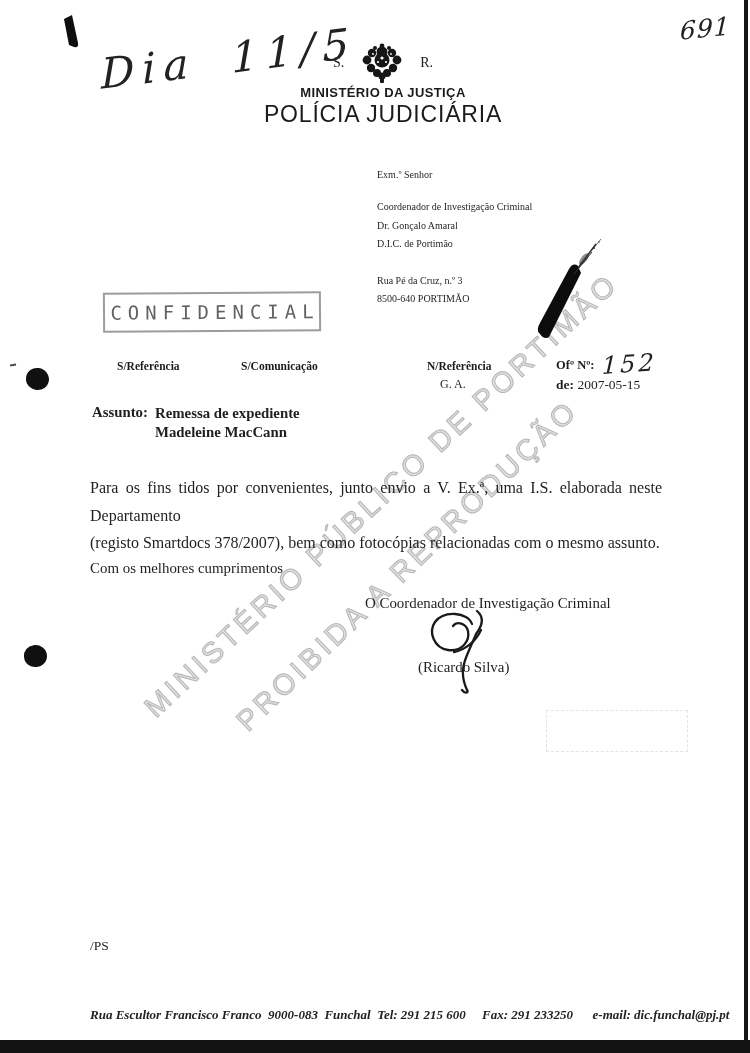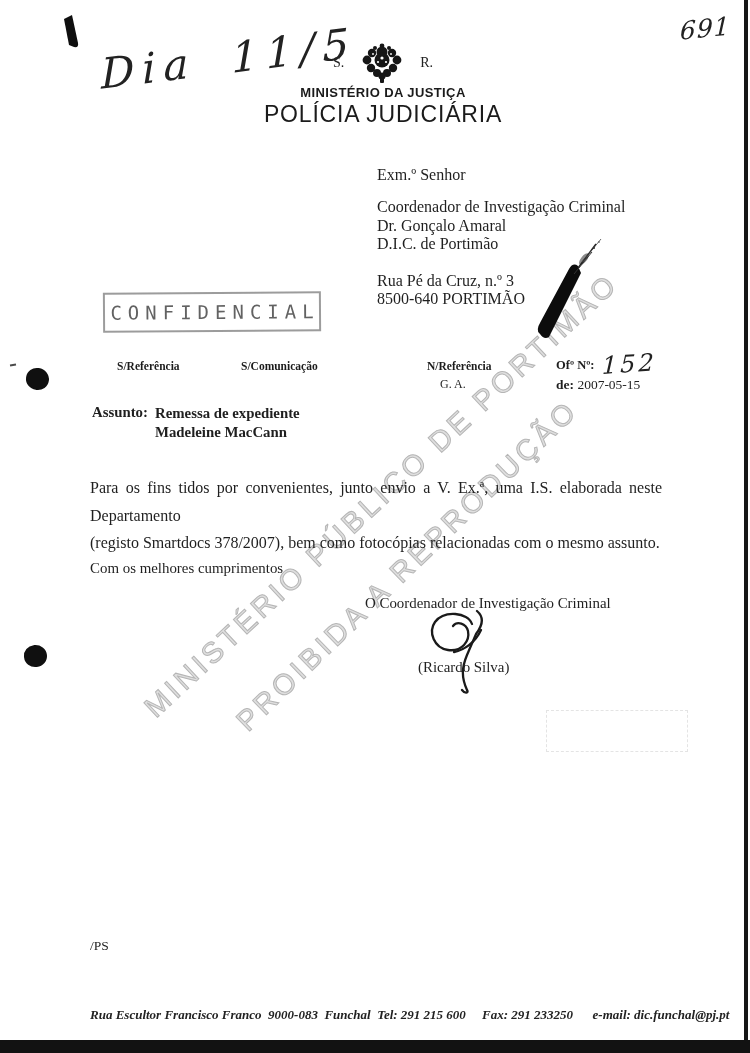--- a/index.html
+++ b/index.html
@@ -22,21 +22,21 @@
   .hw-page{left:680px;top:14px;font-size:25px;letter-spacing:1px;transform:rotate(-6deg) skewX(-8deg);}
   .hw-num{left:602px;top:350px;font-size:24px;letter-spacing:3px;transform:rotate(-4deg) skewX(-6deg);}
   
   .center-line{left:16px;width:734px;text-align:center;font-family:"Liberation Sans",sans-serif;}
   .crest-row{top:42px;display:flex;justify-content:center;align-items:center;gap:15px;}
   .sr{font-family:"Liberation Serif",serif;font-size:14px;color:#222;}
   .ministry{top:85px;font-size:13px;font-weight:bold;letter-spacing:.4px;color:#1b1b1b;}
   .org{top:101px;font-size:23px;letter-spacing:.8px;color:#1b1b1b;}
   .dept{top:139px;font-size:10px;font-weight:bold;letter-spacing:.3px;color:#1b1b1b;}
   
-  .recipient{left:377px;top:166px;font-size:16px;line-height:18.4px;}
+  .recipient{left:377px;top:166px;font-size:10px;line-height:18.4px;}
   .recipient .gap1{height:14px;}
   .recipient .gap2{height:18px;}
   
   .stamp{
     left:103px;top:292px;width:214px;height:36px;border:2px solid #8f8f8f;
     display:flex;align-items:center;justify-content:center;opacity:.88;
     transform:rotate(-.4deg);
   }
   .stamp span{
     font-family:"DejaVu Sans Mono",monospace;font-size:19px;letter-spacing:6px;

